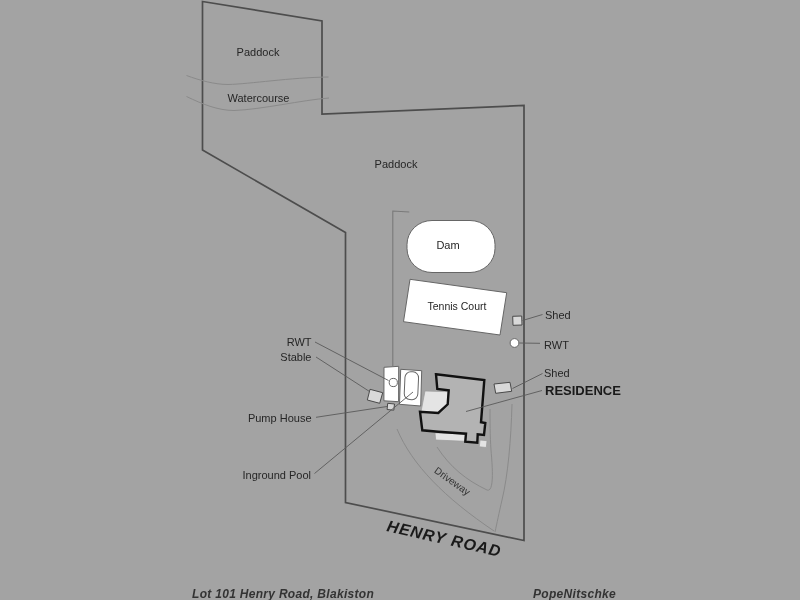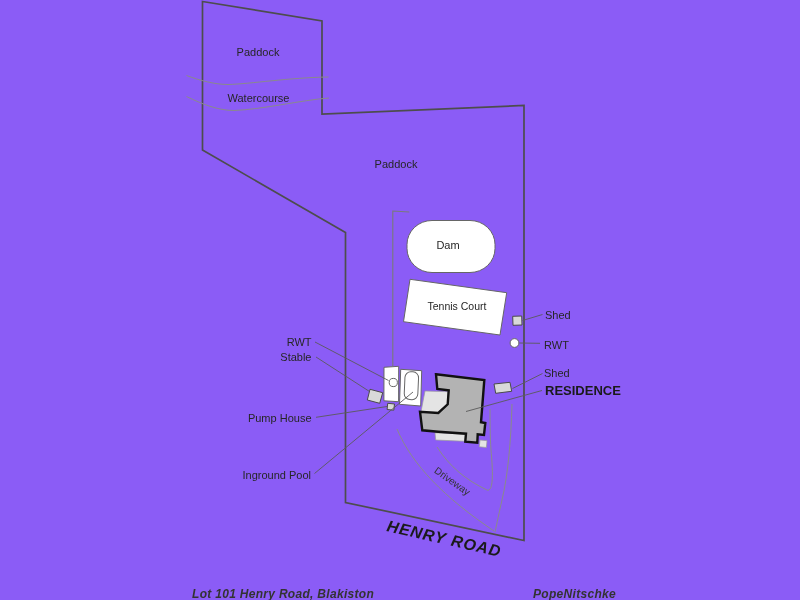--- a/index.html
+++ b/index.html
@@ -1,16 +1,16 @@
 <!DOCTYPE html>
 <html><head>
 <meta charset="utf-8">
 <style>
   html,body { margin:0; padding:0; background:#fff; }
-  .canvas { position:relative; width:800px; height:600px; background:#8b5cf6; overflow:hidden; }
+  .canvas { position:relative; width:800px; height:600px; background:#a3a3a3; overflow:hidden; }
   svg { display:block; }
   .boundary { fill:none; stroke:#4d4d4d; stroke-width:1.7; stroke-linejoin:miter; }
   .thin     { fill:none; stroke:#8a8a8a; stroke-width:1; }
   .fence    { fill:none; stroke:#7a7a7a; stroke-width:1.1; }
   .feat     { fill:#ffffff; stroke:#666666; stroke-width:1; }
   .patio    { stroke:#9b9b9b; stroke-width:0.7; }
   .leader   { fill:none; stroke:#5a5a5a; stroke-width:0.9; }
   .residence-shape { stroke:#111111; stroke-width:2.4; stroke-linejoin:miter; }
   .outb     { stroke:#4a4a4a; stroke-width:1; }
   .lbl      { font:11px "Liberation Sans", sans-serif; fill:#262626; }

